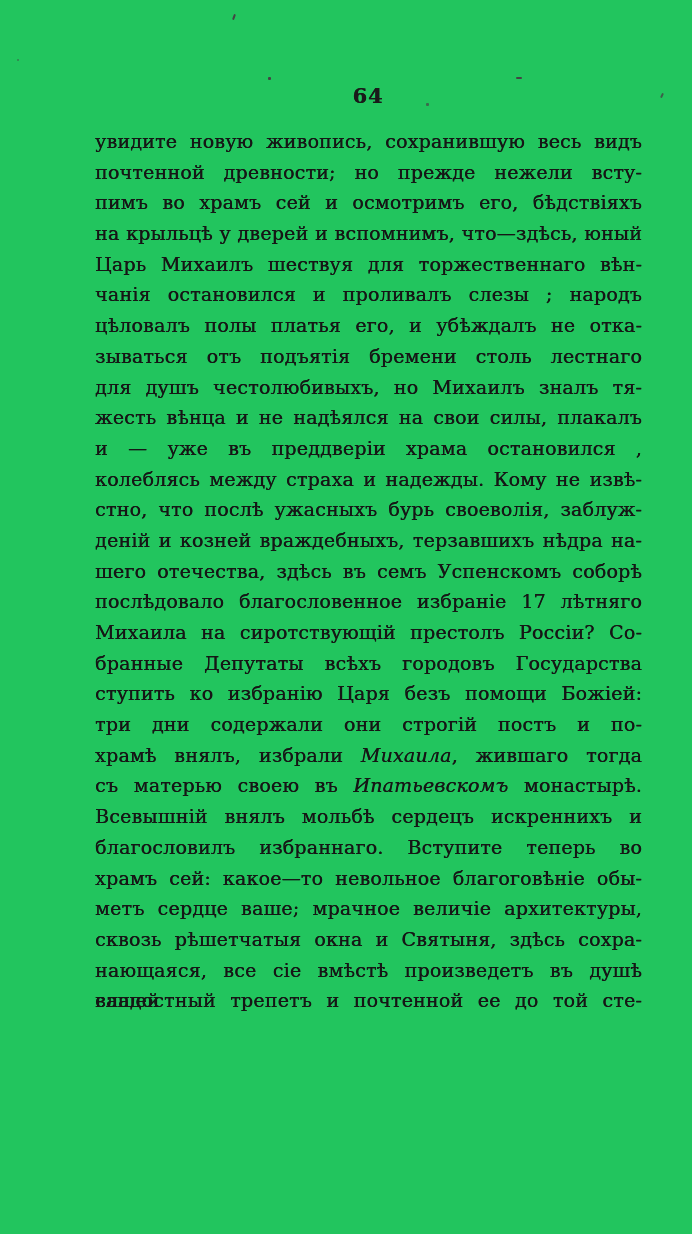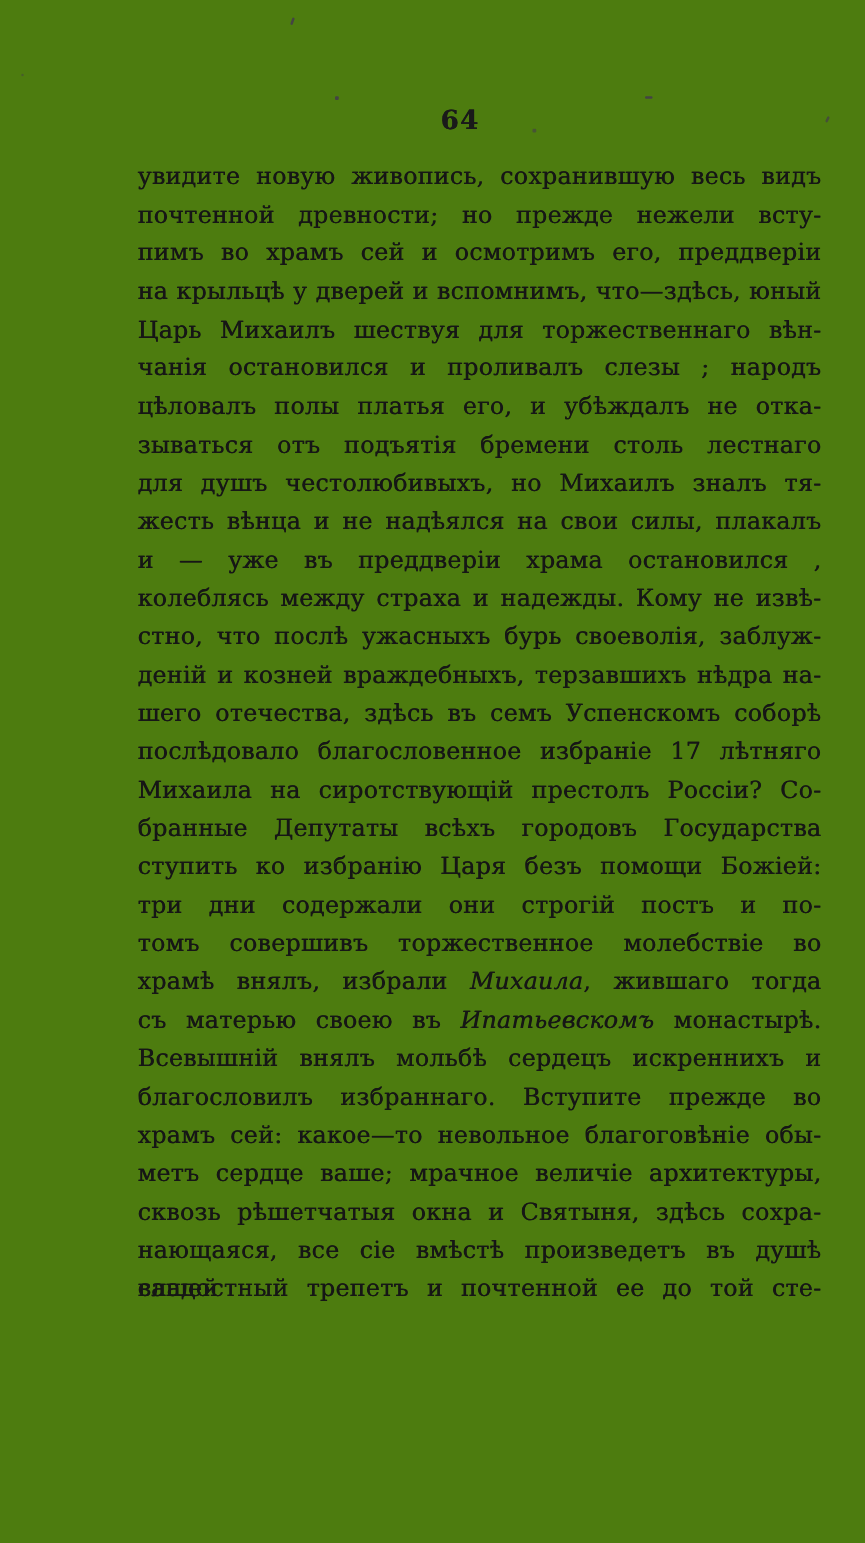--- a/index.html
+++ b/index.html
@@ -4,40 +4,40 @@
 <style>
   html, body {
     margin: 0;
     padding: 0;
     background: #ffffff;
   }
   .page {
     position: relative;
     width: 692px;
     height: 1234px;
-    background: #4d7c0f;
+    background: #22c55e;
     font-family: "DejaVu Serif", "Liberation Serif", serif;
     color: #161616;
     overflow: hidden;
   }
   .page-number {
     position: absolute;
     top: 83px;
     left: 0;
     width: 736px; 
     text-align: center;
     font-size: 21px;
     font-weight: bold;
     letter-spacing: 1px;
     color: #1a1a1a;
     text-shadow: 0.3px 0 0 #1a1a1a;
   }
   .text-block {
     position: absolute;
-    left: 110px;
+    left: 95px;
     top: 126px;
     width: 547px;
   }
   .line {
     font-size: 19px;
     line-height: 30.7px;
     height: 30.7px;
     text-align: justify;
     text-align-last: justify;
     -moz-text-align-last: justify;
@@ -71,43 +71,42 @@
   <span class="speck s3"></span>
   <span class="speck s4"></span>
   <span class="speck s5"></span>
   <span class="speck s6"></span>
 
   <div class="page-number">64</div>
 
   <div class="text-block">
     <div class="line">увидите новую живопись, сохранившую весь видъ</div>
     <div class="line">почтенной древности; но прежде нежели всту-</div>
-    <div class="line">пимъ во храмъ сей и осмотримъ его, преддверіи</div>
+    <div class="line">пимъ во храмъ сей и осмотримъ его, бѣдствіяхъ</div>
     <div class="line">на крыльцѣ у дверей и вспомнимъ, что—здѣсь, юный</div>
     <div class="line">Царь Михаилъ шествуя для торжественнаго вѣн-</div>
     <div class="line">чанія остановился и проливалъ слезы ; народъ</div>
     <div class="line">цѣловалъ полы платья его, и убѣждалъ не отка-</div>
     <div class="line">зываться отъ подъятія бремени столь лестнаго</div>
     <div class="line">для душъ честолюбивыхъ, но Михаилъ зналъ тя-</div>
     <div class="line">жесть вѣнца и не надѣялся на свои силы, плакалъ</div>
     <div class="line">и — уже въ преддверіи храма остановился ,</div>
     <div class="line">колеблясь между страха и надежды. Кому не извѣ-</div>
     <div class="line">стно, что послѣ ужасныхъ бурь своеволія, заблуж-</div>
     <div class="line">деній и козней враждебныхъ, терзавшихъ нѣдра на-</div>
     <div class="line">шего отечества, здѣсь въ семъ Успенскомъ соборѣ</div>
     <div class="line">послѣдовало благословенное избраніе 17 лѣтняго</div>
     <div class="line">Михаила на сиротствующій престолъ Россіи? Со-</div>
     <div class="line">бранные Депутаты всѣхъ городовъ Государства</div>
     <div class="line">ступить ко избранію Царя безъ помощи Божіей:</div>
     <div class="line">три дни содержали они строгій постъ и по-</div>
-    <div class="line">томъ совершивъ торжественное молебствіе во</div>
     <div class="line"><span>храмѣ внялъ, избрали </span><span class="it">Михаила</span><span>, жившаго тогда</span></div>
     <div class="line"><span>съ матерью своею въ </span><span class="it">Ипатьевскомъ</span><span> монастырѣ.</span></div>
     <div class="line">Всевышній внялъ мольбѣ сердецъ искреннихъ и</div>
-    <div class="line">благословилъ избраннаго. Вступите прежде во</div>
+    <div class="line">благословилъ избраннаго. Вступите теперь во</div>
     <div class="line">храмъ сей: какое—то невольное благоговѣніе обы-</div>
     <div class="line">метъ сердце ваше; мрачное величіе архитектуры,</div>
     <div class="line">сквозь рѣшетчатыя окна и Святыня, здѣсь сохра-</div>
     <div class="line">нающаяся, все сіе вмѣстѣ произведетъ въ душѣ вашей</div>
     <div class="line">сладостный трепетъ и почтенной ее до той сте-</div>
   </div>
 
 </div>
 
 </body></html>

